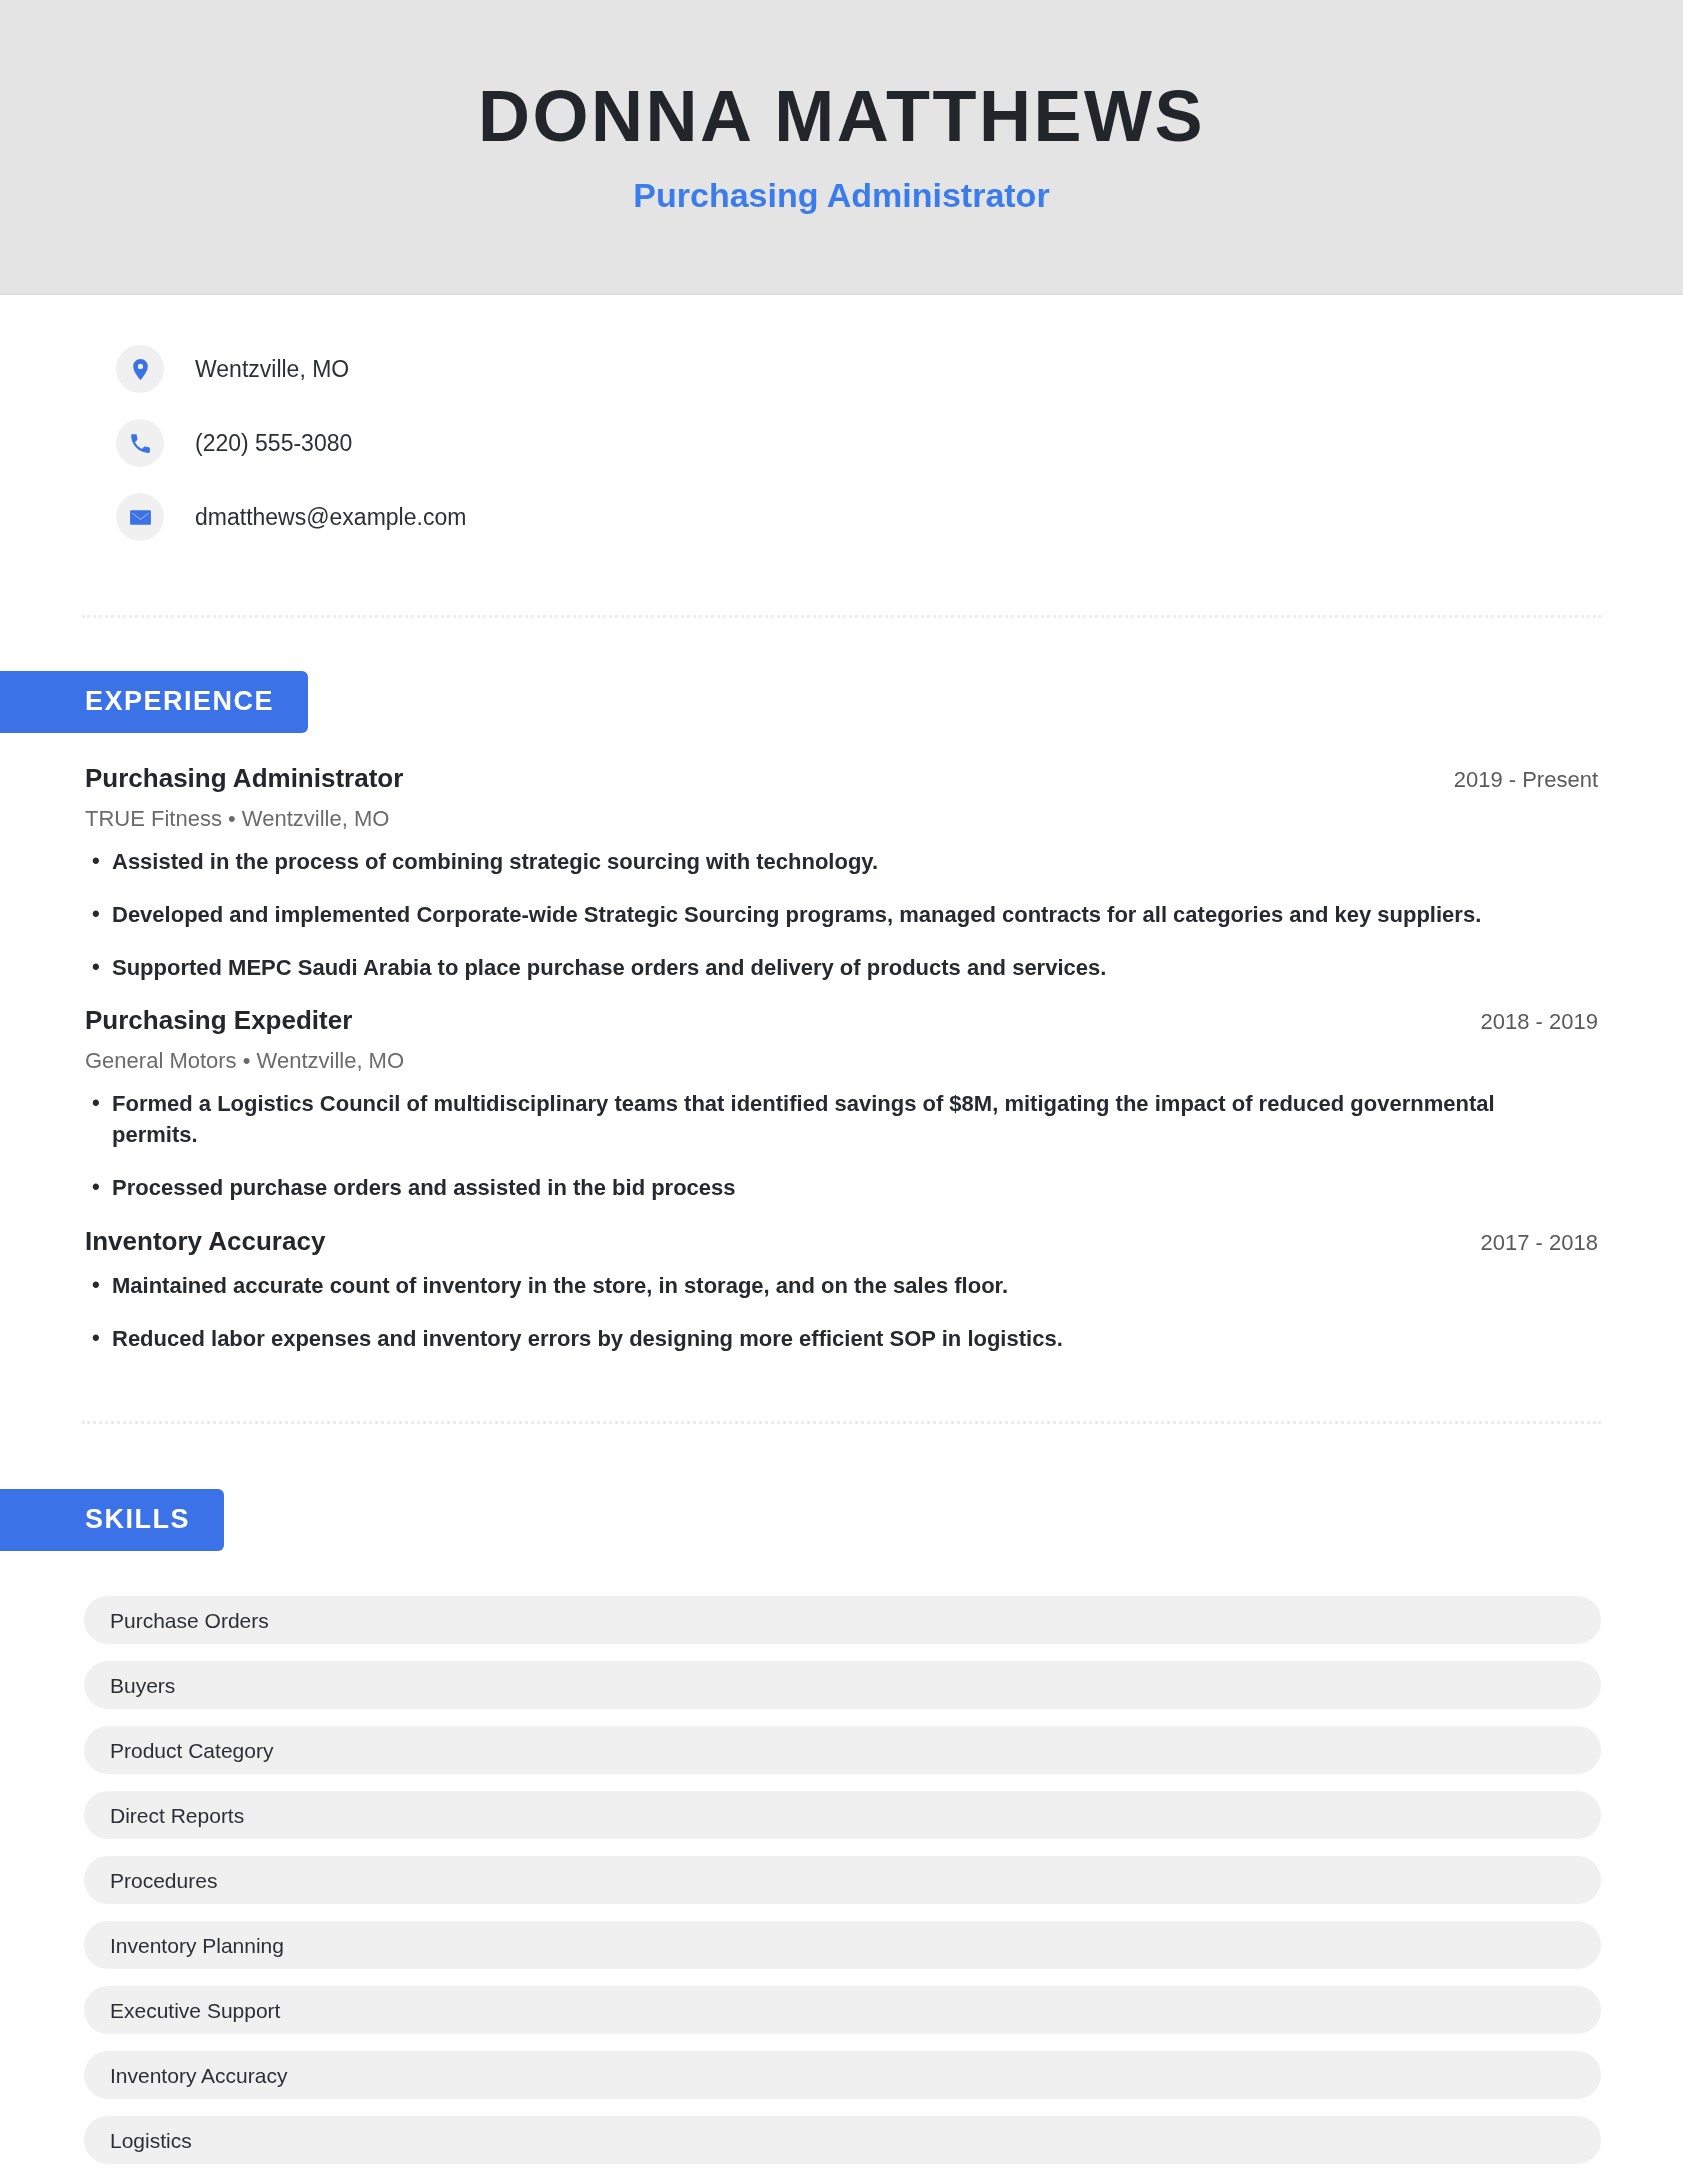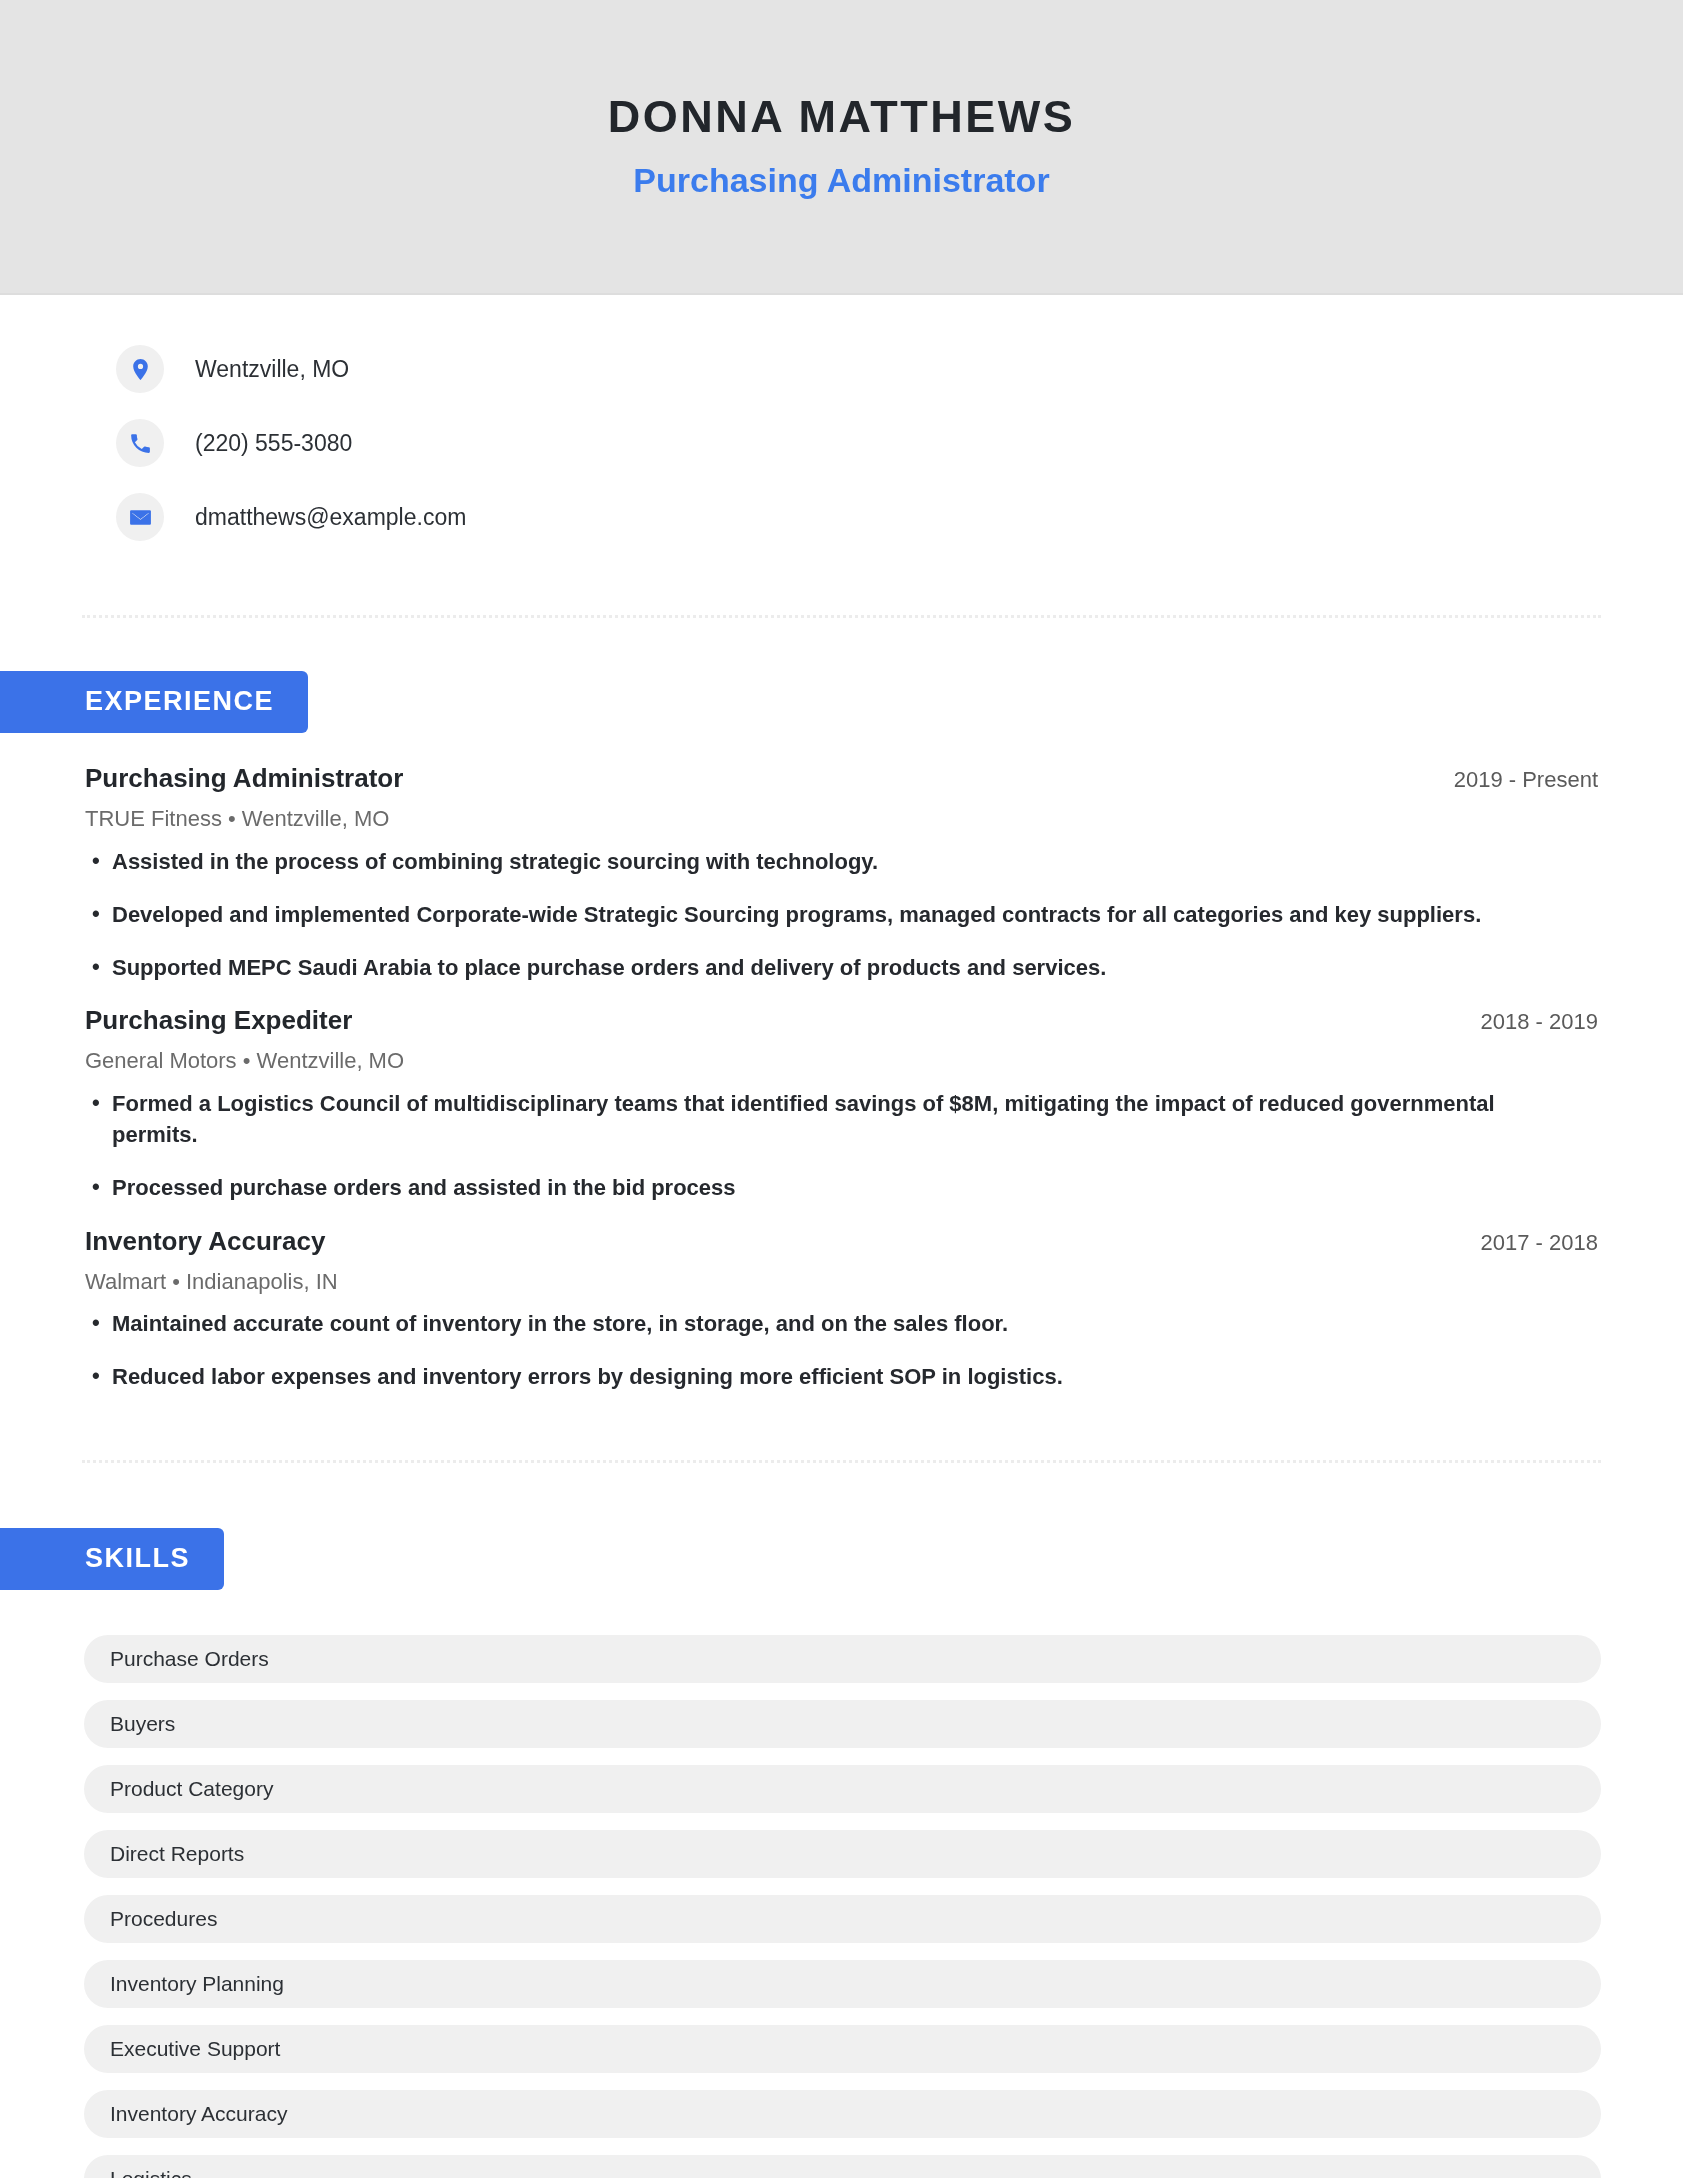--- a/index.html
+++ b/index.html
@@ -22,21 +22,21 @@
     height: 295px;
     background: #e4e4e4;
     border-bottom: 2px solid #dddddd;
     box-sizing: border-box;
     display: flex;
     flex-direction: column;
     align-items: center;
     justify-content: center;
   }
   .full-name {
-    font-size: 45px;
+    font-size: 72px;
     font-weight: bold;
     letter-spacing: 2.5px;
     color: #22262b;
     text-transform: uppercase;
     line-height: 1.05;
     margin: 0 0 22px 0;
     text-align: center;
   }
   .job-title {
     font-size: 34px;
@@ -266,21 +266,20 @@
           <li>Formed a Logistics Council of multidisciplinary teams that identified savings of $8M, mitigating the impact of reduced governmental permits.</li>
           <li>Processed purchase orders and assisted in the bid process</li>
         </ul>
       </div>
 
       <div class="exp-item">
         <div class="exp-head">
           <span class="exp-role">Inventory Accuracy</span>
           <span class="exp-dates">2017 - 2018</span>
         </div>
-        <div class="exp-org">Walmart  •  Indianapolis, IN</div>
         <ul class="exp-bullets">
           <li>Maintained accurate count of inventory in the store, in storage, and on the sales floor.</li>
           <li>Reduced labor expenses and inventory errors by designing more efficient SOP in logistics.</li>
         </ul>
       </div>
 
     </div>
   </div>
 
   <div class="experience-bottom-space"></div>

